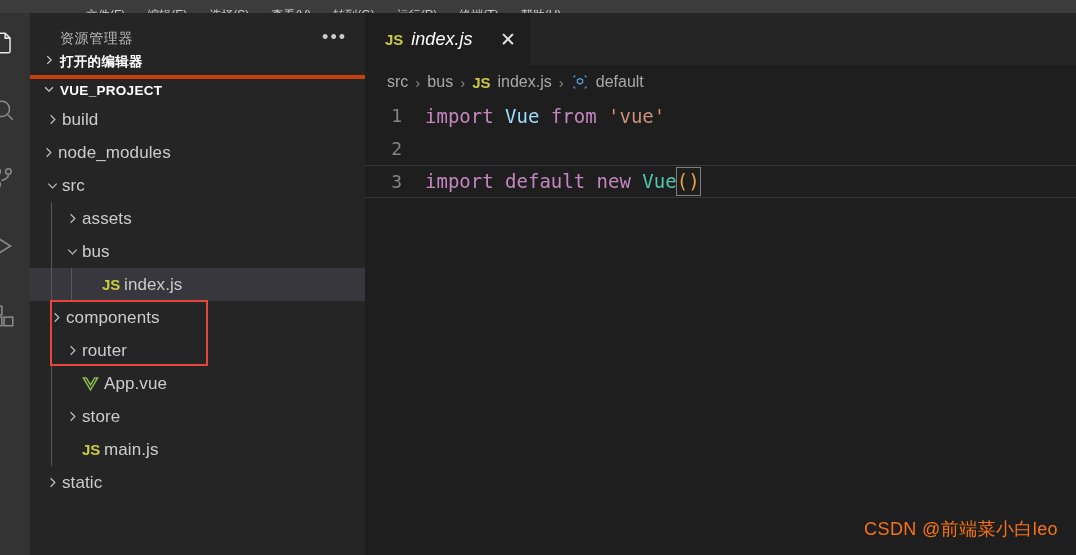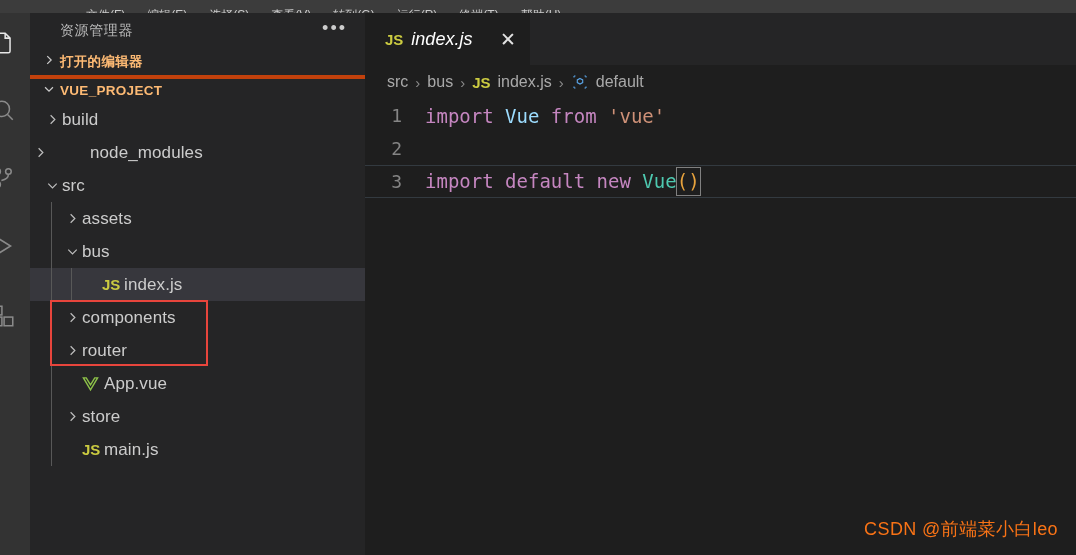--- a/index.html
+++ b/index.html
@@ -51,21 +51,21 @@
 
   
   .sidebar {
     position: absolute; top: 13px; left: 30px;
     width: 335px; height: 542px;
     background: #252526;
     overflow: hidden;
   }
   .sidebar-header {
     height: 35px;
-    display: flex; align-items: center;
+    display: flex; align-items: flex-end;
     padding: 0 18px 0 30px;
     box-sizing: border-box;
     gap: 15px;
   }
   .sidebar-title {
     color: #bbbbbb; font-size: 14px;
     letter-spacing: .6px; flex: 1;
     white-space: nowrap;
   }
   .sidebar-actions {
@@ -74,21 +74,21 @@
   }
 
   .section-header {
     height: 27px;
     display: flex; align-items: center;
     padding-left: 12px;
     box-sizing: border-box;
   }
   .section-header .twisty { width: 18px; }
   .section-header .section-label {
-    color: #fdba74; font-size: 13.5px; font-weight: bold;
+    color: #ffffff; font-size: 13.5px; font-weight: bold;
     letter-spacing: .3px;
   }
   .section-sep {
     border-top: 4px solid #c2410c;
   }
 
   .tree { padding-top: 1px; }
   .tree-row {
     height: 33px;
     display: flex; align-items: center;
@@ -293,21 +293,21 @@
 
     <div class="tree" id="file-tree">
         <div class="tree-row" style="padding-left: 12px;">
           <span class="twisty">
             <svg width="15" height="15" viewBox="0 0 16 16" fill="none" stroke="#bdbdbd" stroke-width="1.3">
               <path d="M6 3.5L10.5 8 6 12.5"></path>
             </svg>
           </span>
           <span class="tree-label">build</span>
         </div>
-        <div class="tree-row" style="padding-left: 0; gap: 40px;">
+        <div class="tree-row" style="padding-left: 8px;">
           <span class="twisty">
             <svg width="15" height="15" viewBox="0 0 16 16" fill="none" stroke="#bdbdbd" stroke-width="1.3">
               <path d="M6 3.5L10.5 8 6 12.5"></path>
             </svg>
           </span>
           <span class="tree-label">node_modules</span>
         </div>
         <div class="tree-row" style="padding-left: 12px;">
           <span class="twisty">
             <svg width="15" height="15" viewBox="0 0 16 16" fill="none" stroke="#bdbdbd" stroke-width="1.3">
@@ -336,21 +336,21 @@
         </div>
         <div class="tree-row selected" style="padding-left: 52px;">
           <span class="indent-guide" style="left: 21px;"></span>
           <span class="indent-guide" style="left: 41px;"></span>
           <span class="twisty-spacer"></span>
           <span class="ficon">
             <span class="js-badge">JS</span>
           </span>
           <span class="tree-label">index.js</span>
         </div>
-        <div class="tree-row" style="padding-left: 32px;">
+        <div class="tree-row" style="padding-left: 16px;">
           <span class="indent-guide" style="left: 21px;"></span>
           <span class="twisty">
             <svg width="15" height="15" viewBox="0 0 16 16" fill="none" stroke="#bdbdbd" stroke-width="1.3">
               <path d="M6 3.5L10.5 8 6 12.5"></path>
             </svg>
           </span>
           <span class="tree-label">components</span>
         </div>
         <div class="tree-row" style="padding-left: 32px;">
           <span class="indent-guide" style="left: 21px;"></span>
@@ -380,20 +380,28 @@
           </span>
           <span class="tree-label">store</span>
         </div>
         <div class="tree-row" style="padding-left: 32px;">
           <span class="indent-guide" style="left: 21px;"></span>
           <span class="twisty-spacer"></span>
           <span class="ficon">
             <span class="js-badge">JS</span>
           </span>
           <span class="tree-label">main.js</span>
+        </div>
+        <div class="tree-row" style="padding-left: 12px;">
+          <span class="twisty">
+            <svg width="15" height="15" viewBox="0 0 16 16" fill="none" stroke="#bdbdbd" stroke-width="1.3">
+              <path d="M6 3.5L10.5 8 6 12.5"></path>
+            </svg>
+          </span>
+          <span class="tree-label">static</span>
         </div>
       </div>
 
     <div class="annot-box" style="left:20px; top:287px; width:158px; height:66px;"></div>
   </div>
 
   <div class="editor">
 
     <div class="tabs">
       <div class="tab">

